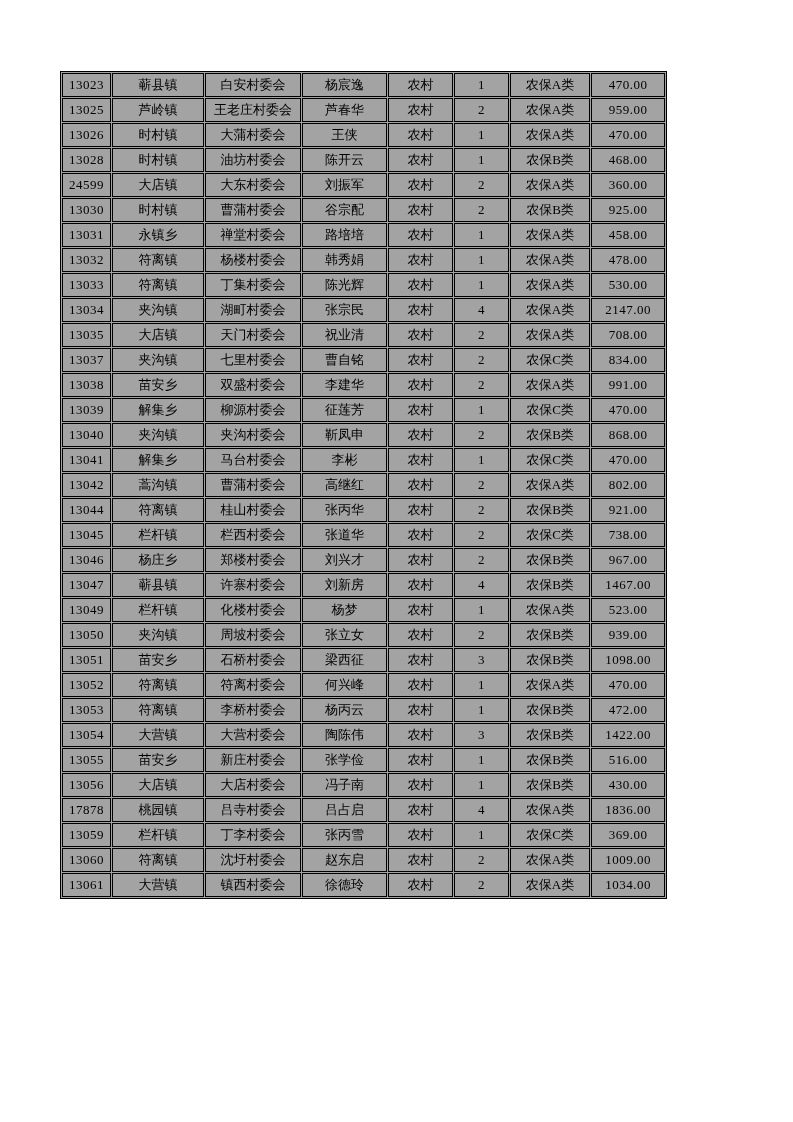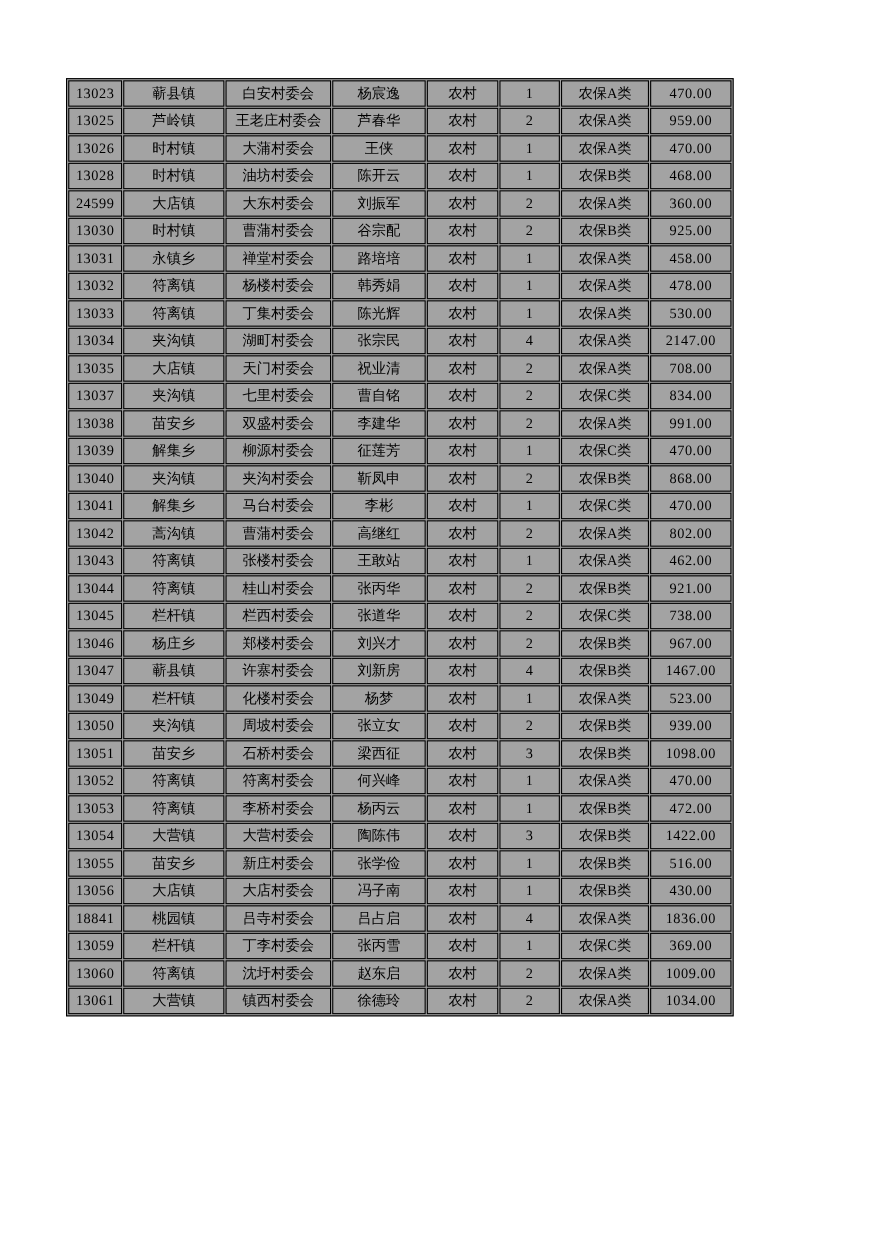--- a/index.html
+++ b/index.html
@@ -223,30 +223,20 @@
           <td class="num">13042</td>
           <td>蒿沟镇</td>
           <td>曹蒲村委会</td>
           <td>高继红</td>
           <td>农村</td>
           <td class="num">2</td>
           <td>农保A类</td>
           <td class="num">802.00</td>
         </tr>
         <tr>
-          <td class="num">13043</td>
-          <td>符离镇</td>
-          <td>张楼村委会</td>
-          <td>王敢站</td>
-          <td>农村</td>
-          <td class="num">1</td>
-          <td>农保A类</td>
-          <td class="num">462.00</td>
-        </tr>
-        <tr>
           <td class="num">13044</td>
           <td>符离镇</td>
           <td>桂山村委会</td>
           <td>张丙华</td>
           <td>农村</td>
           <td class="num">2</td>
           <td>农保B类</td>
           <td class="num">921.00</td>
         </tr>
         <tr>
@@ -353,21 +343,21 @@
           <td class="num">13056</td>
           <td>大店镇</td>
           <td>大店村委会</td>
           <td>冯子南</td>
           <td>农村</td>
           <td class="num">1</td>
           <td>农保B类</td>
           <td class="num">430.00</td>
         </tr>
         <tr>
-          <td class="num">18841</td>
+          <td class="num">17878</td>
           <td>桃园镇</td>
           <td>吕寺村委会</td>
           <td>吕占启</td>
           <td>农村</td>
           <td class="num">4</td>
           <td>农保A类</td>
           <td class="num">1836.00</td>
         </tr>
         <tr>
           <td class="num">13059</td>

